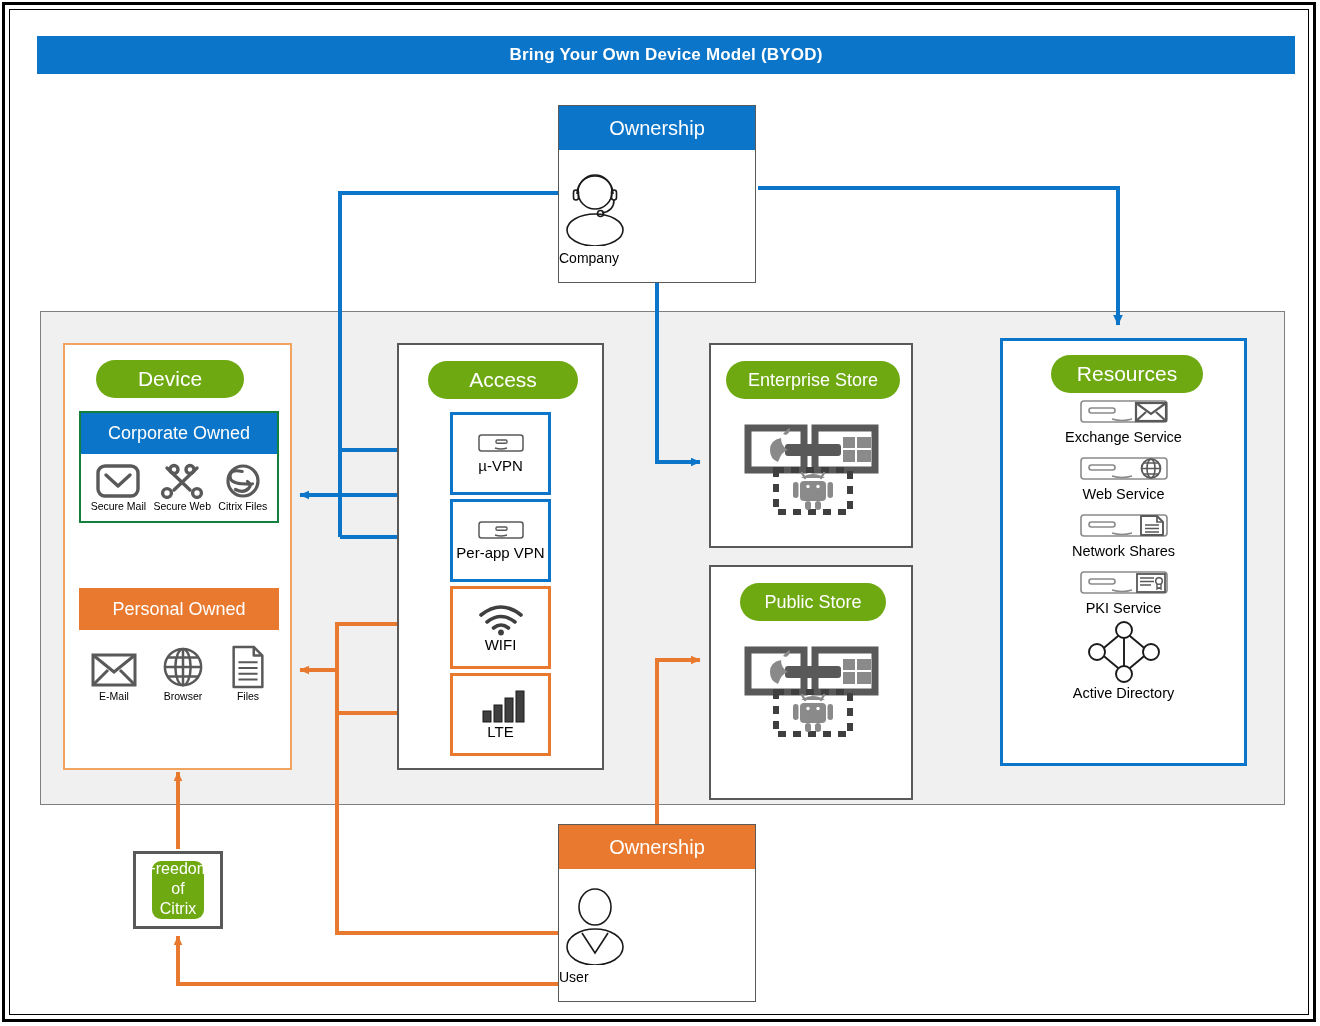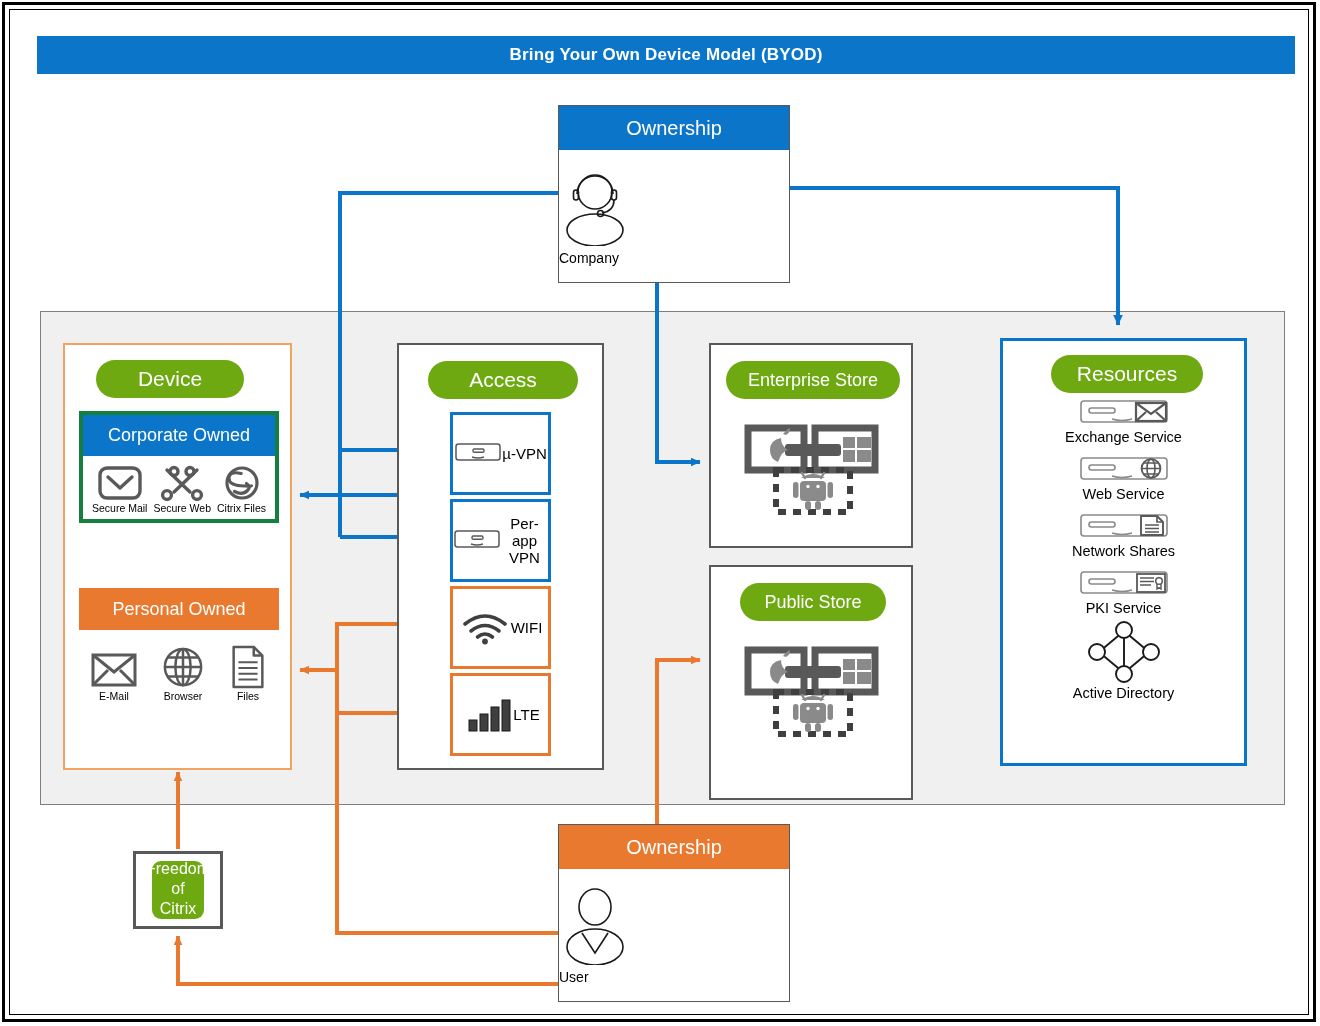--- a/index.html
+++ b/index.html
@@ -6,41 +6,41 @@
   body{width:1320px;height:1026px;font-family:"Liberation Sans",sans-serif;}
   #stage{position:relative;width:1320px;height:1026px;overflow:hidden;background:#fff;}
 
   .frame-outer{position:absolute;left:2px;top:2px;width:1314px;height:1020px;border:3px solid #000;box-sizing:border-box;}
   .frame-inner{position:absolute;left:9px;top:9px;width:1300px;height:1006px;border:1px solid #000;box-sizing:border-box;}
 
   .title-bar{position:absolute;left:37px;top:36px;width:1258px;height:38px;background:#0B75C9;
     color:#fff;font-weight:bold;font-size:17px;display:flex;align-items:center;justify-content:center;letter-spacing:.2px;}
 
   
-  .own-box{position:absolute;width:232px;border:1px solid #595959;box-sizing:border-box;background:#fff;}
+  .own-box{position:absolute;width:198px;border:1px solid #595959;box-sizing:border-box;background:#fff;}
   .own-head{height:44px;display:flex;align-items:center;justify-content:center;font-size:20px;color:#fff;}
   .own-body{height:auto;display:flex;flex-direction:column;align-items:flex-start;justify-content:flex-start;padding-top:14px;}
   .own-caption{font-size:14px;color:#000;margin-top:4px;}
 
   .gray-panel{position:absolute;left:40px;top:311px;width:1245px;height:494px;background:#F0F0F0;border:1px solid #7F7F7F;box-sizing:border-box;}
 
   .pill{border-radius:22px;background:#6EA912;color:#fff;display:flex;align-items:center;justify-content:center;
     font-size:21px;height:38px;box-sizing:border-box;padding:0 16px;}
 
   .panel-box{position:absolute;box-sizing:border-box;background:#fff;}
 
   .sec-head{height:42px;display:flex;align-items:center;justify-content:center;color:#fff;font-size:19px;box-sizing:border-box;}
 
   .icon-label{font-size:10.5px;color:#000;text-align:center;margin-top:2px;line-height:1.1;}
   .res-label{font-size:14.5px;color:#000;text-align:center;margin-top:2px;}
   .acc-label{font-size:15px;color:#000;text-align:center;}
 
   .icon-cell{display:flex;flex-direction:column;align-items:center;justify-content:flex-end;}
 
-  .acc-box{position:absolute;box-sizing:border-box;background:#fff;display:flex;flex-direction:row;
+  .acc-box{position:absolute;box-sizing:border-box;background:#fff;display:flex;flex-direction:column;
     align-items:center;justify-content:center;}
 
   .store-img{display:flex;align-items:center;justify-content:center;}
 
   svg{display:block;}
   .foc-outer{position:absolute;left:133px;top:851px;width:90px;height:78px;border:3px solid #595959;background:#fff;box-sizing:border-box;
      display:flex;align-items:center;justify-content:center;}
   .foc-inner{width:52px;height:58px;border-radius:9px;background:#6EA912;color:#fff;font-size:16px;
      display:flex;flex-direction:column;align-items:center;justify-content:flex-end;line-height:1.25;text-align:center;}
 
@@ -152,21 +152,21 @@
     <div class="foc-inner">
       <span>Freedom</span>
       <span>of</span>
       <span>Citrix</span>
     </div>
   </div>
 
   <div class="panel-box" style="left:63px;top:343px;width:229px;height:427px;border:2px solid #F0A460;">
     <div class="pill" style="position:absolute;left:31px;top:15px;width:148px;">Device</div>
 
-    <div style="position:absolute;left:14px;top:66px;width:200px;height:112px;border:4px solid #15803d;box-sizing:border-box;background:#fff;">
+    <div style="position:absolute;left:14px;top:66px;width:200px;height:112px;border:2px solid #15803d;box-sizing:border-box;background:#fff;">
       <div class="sec-head" style="background:#0B75C9;font-size:18px;height:41px;">Corporate Owned</div>
       <div style="display:flex;justify-content:space-around;align-items:flex-end;padding:9px 6px 0 6px;">
         <div class="icon-cell">
           <span>
             <svg width="44" height="36" viewBox="0 0 44 36">
               <rect x="2" y="3" width="40" height="30" rx="7" fill="none" stroke="#595959" stroke-width="3.4"></rect>
               <path d="M10 12 L22 23 L34 12" fill="none" stroke="#595959" stroke-width="3.4" stroke-linecap="round" stroke-linejoin="round"></path>
             </svg>
           </span>
           <div class="icon-label">Secure Mail</div>

